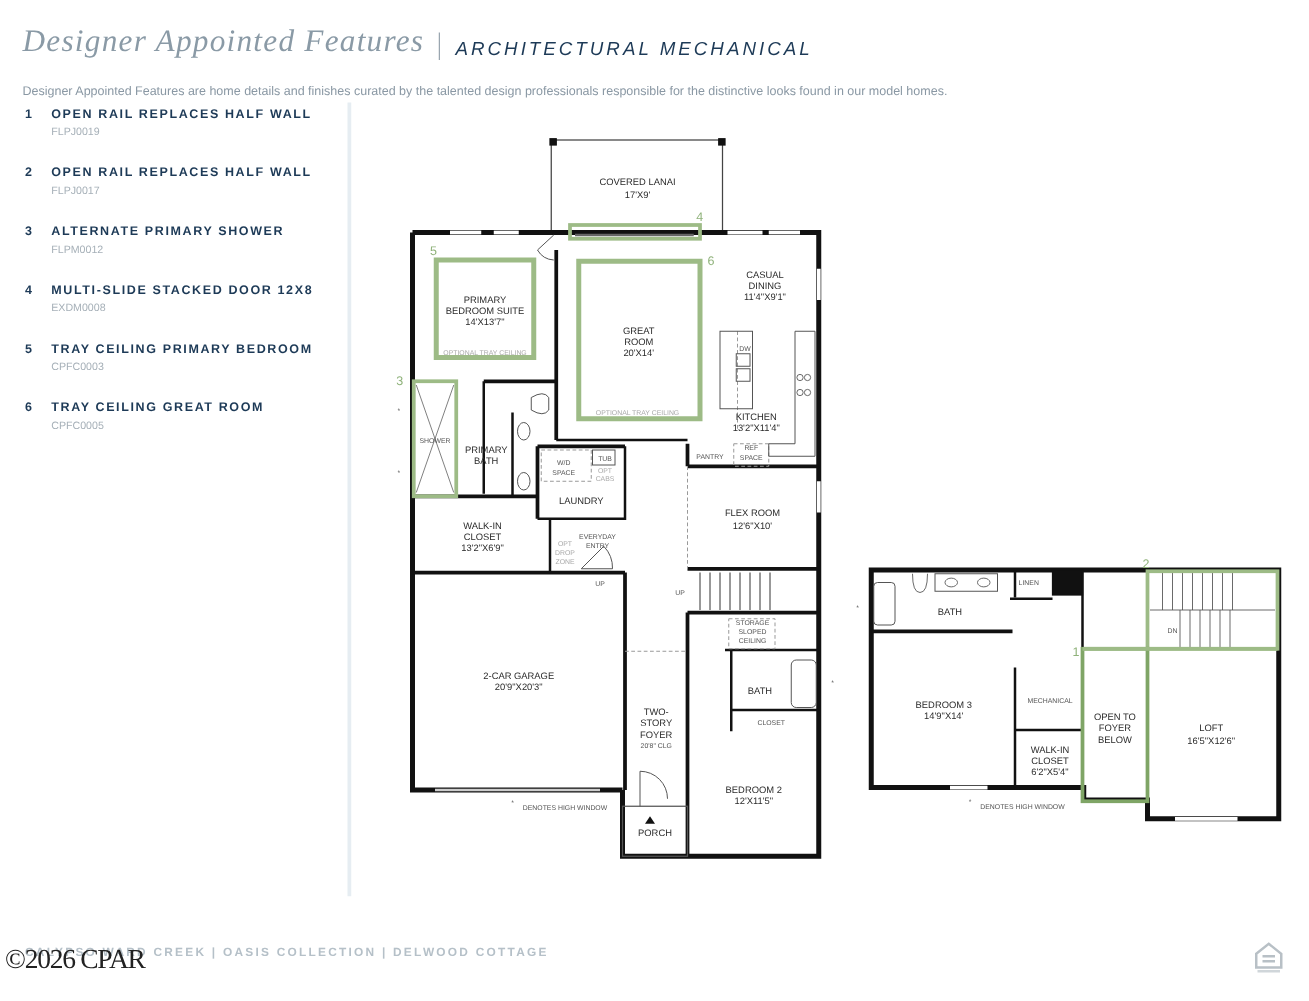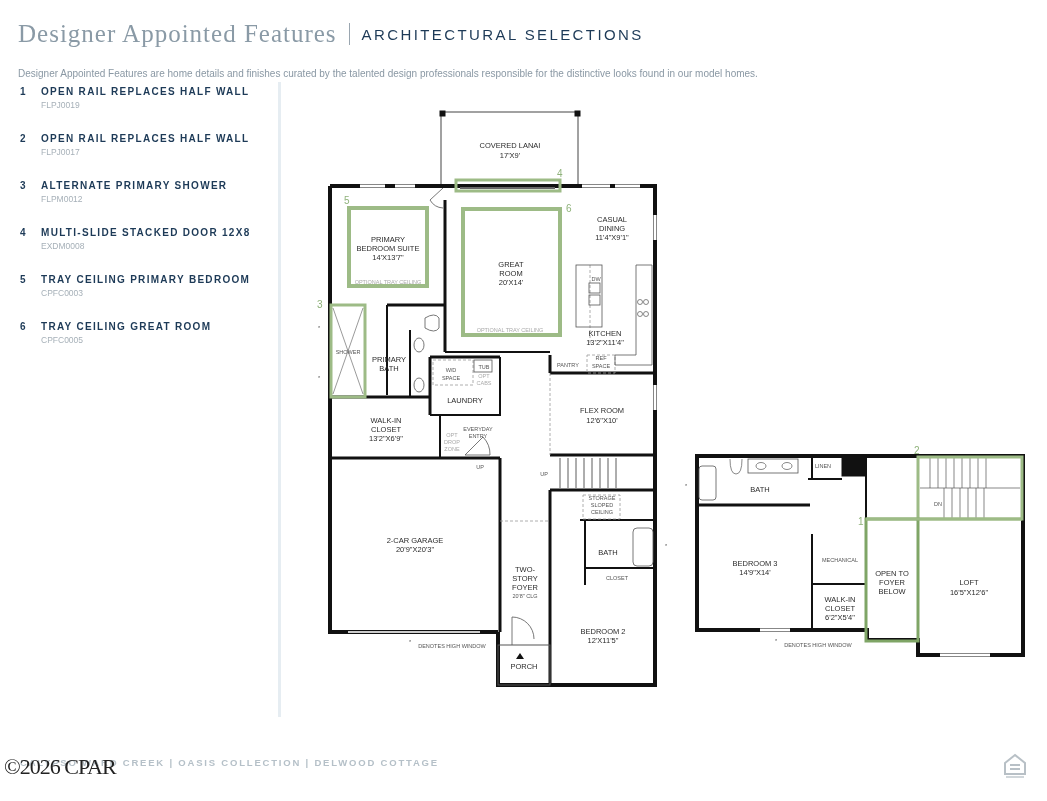--- a/index.html
+++ b/index.html
@@ -1,17 +1,17 @@
 <!DOCTYPE html>
 <html><head>
 <meta charset="utf-8">
 <style>
   html,body{margin:0;padding:0;background:#fff;}
   body{width:1047px;height:801px;position:relative;overflow:hidden;font-family:"Liberation Sans",sans-serif;color:#1d3a57;}
-  .hdr{position:absolute;left:18px;top:20px;display:flex;align-items:center;}
+  .hdr{position:absolute;left:18px;top:20px;display:flex;align-items:flex-end;font-style:italic;}
   .hdr-title{font-family:"Liberation Serif",serif;font-size:25px;color:#8a9aa6;letter-spacing:1px;}
   .hdr-sep{width:1px;height:22px;background:#9aa6b0;margin:0 12px;}
   .hdr-sub{font-size:15px;letter-spacing:2.4px;color:#1d3a57;}
   .intro{position:absolute;left:18px;top:52px;font-size:10px;color:#8a98a4;margin-top:16px;}
   .features{position:absolute;left:20px;top:86px;width:245px;}
   .feat{height:47px;}
   .feat-row{display:flex;font-size:10px;font-weight:bold;letter-spacing:1.3px;color:#1d3a57;}
   .feat-num{width:21px;}
   .feat-code{margin-left:21px;font-size:8.5px;color:#a6b0b8;margin-top:3px;}
   .vdiv{position:absolute;left:278px;top:82px;width:3px;height:635px;background:#e6edf2;}
@@ -24,21 +24,21 @@
   .copyright{position:absolute;left:4px;top:754px;font-family:"Liberation Serif",serif;font-size:22px;color:#222;letter-spacing:-1px;}
   .footer-right{position:absolute;right:50px;top:753px;width:480px;text-align:right;font-size:7.5px;color:#b8c0c6;line-height:10px;}
   .eho{position:absolute;left:1003px;top:752px;width:24px;height:28px;}
 </style>
 </head>
 <body>
 
 <div class="hdr">
   <span class="hdr-title">Designer Appointed Features</span>
   <span class="hdr-sep"></span>
-  <span class="hdr-sub">ARCHITECTURAL SELECTIONS</span>
+  <span class="hdr-sub">ARCHITECTURAL MECHANICAL</span>
 </div>
 <div class="intro">Designer Appointed Features are home details and finishes curated by the talented design professionals responsible for the distinctive looks found in our model homes.</div>
 
 <div class="features">
   <div class="feat">
     <div class="feat-row">
         <span class="feat-num">1</span>
         <span>OPEN RAIL REPLACES HALF WALL</span>
       </div>
     <div class="feat-code">FLPJ0019</div>

